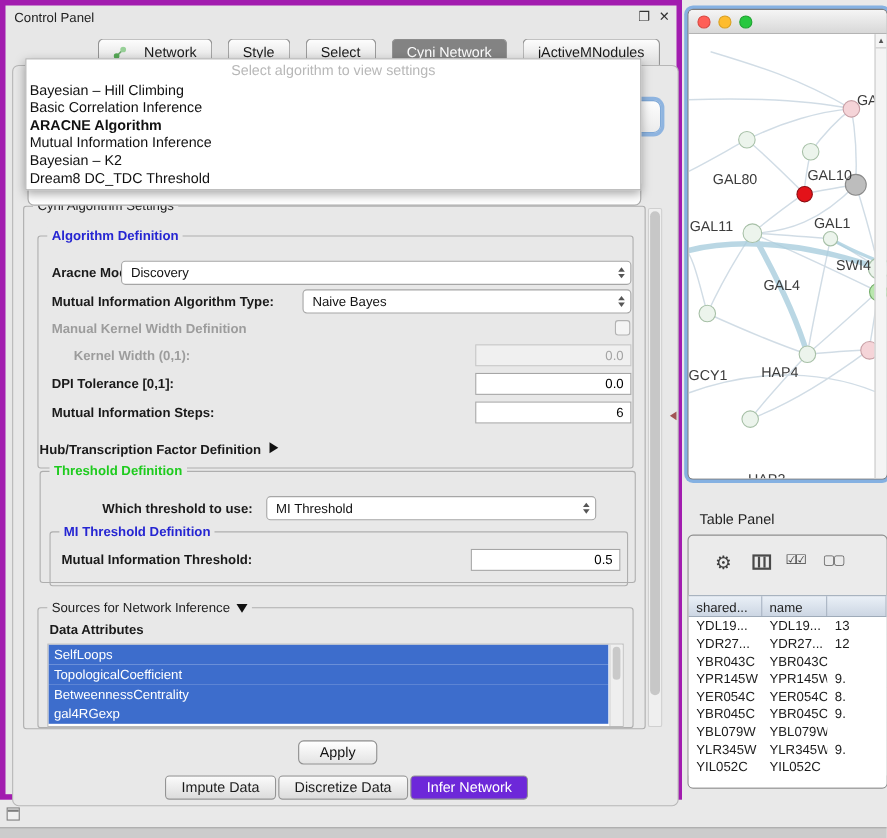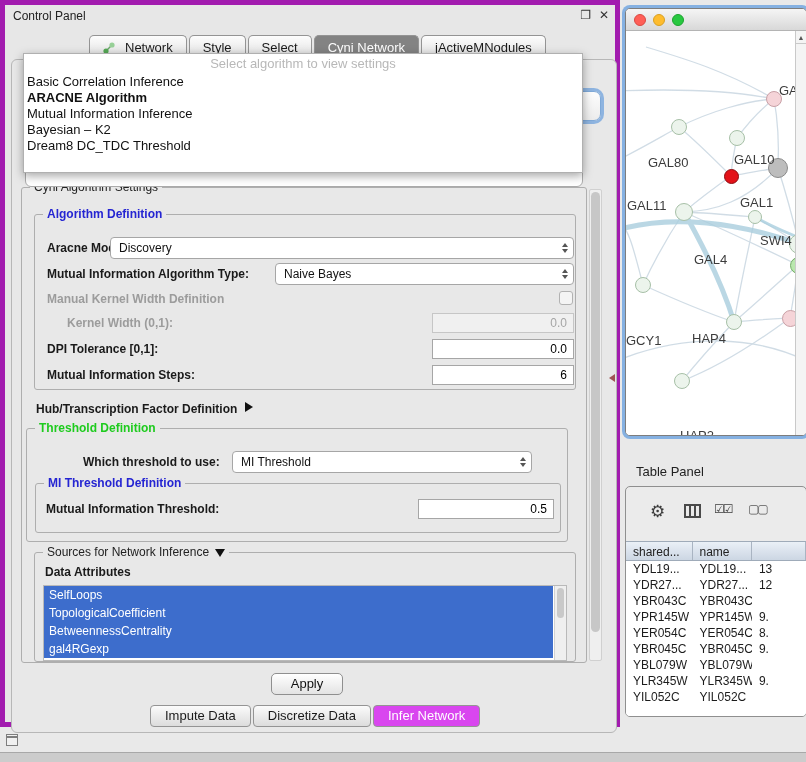--- a/index.html
+++ b/index.html
@@ -11,26 +11,26 @@
     background:#e7e7e7; border:5px solid #a21caf; }
   .cp-titlebar { position:absolute; left:0; top:0; right:0; height:22px; }
   .cp-title { position:absolute; left:8px; top:4px; font-size:12px; color:#222; }
   .cp-win-icons { position:absolute; right:6px; top:3px; font-size:12px; color:#333; display:flex; gap:8px; }
   .cp-win-icons span { cursor:default; }
 
   
   .tab-row { position:absolute; left:84px; top:28px; height:26px; display:flex; align-items:flex-end; }
   .tab { height:24px; line-height:22px; padding:0 13px; font-size:13px; color:#1a1a1a;
     background:linear-gradient(#fdfdfd,#dedede); border:1px solid #949494; border-bottom:none;
-    border-radius:5px 5px 0 0; margin-right:2px; display:flex; align-items:center; gap:10px; }
+    border-radius:5px 5px 0 0; margin-right:14px; display:flex; align-items:center; gap:16px; }
   .tab.selected { background:#838383; color:#fff; }
   .btab-row { position:absolute; left:145px; top:700px; height:23px; display:flex; }
   .btab { height:22px; line-height:20px; padding:0 14px; font-size:13px; color:#1a1a1a;
     background:linear-gradient(#fbfbfb,#dcdcdc); border:1px solid #949494; border-radius:4px; margin-right:2px; }
-  .btab.selected { background:#d946ef; color:#fff; }
+  .btab.selected { background:#6d28d9; color:#fff; }
 
   .inner-panel { position:absolute; left:6px; top:54px; width:606px; height:674px;
     border:1px solid #b7b7b7; border-radius:6px; background:#e8e8e8; }
 
   
   .aqua-focus-btn { position:absolute; left:562px; top:86px; width:34px; height:30px; z-index:10;
     background:linear-gradient(#fdfdfd,#ececec); border:1px solid #7fa9d8; border-radius:7px;
     box-shadow:0 0 0 3px rgba(112,163,222,.75); }
   .combo-remnant { position:absolute; left:20px; top:162px; width:558px; height:20px; z-index:5;
     background:#fff; border:1px solid #ababab; border-radius:0 0 6px 6px; }
@@ -181,31 +181,32 @@
       </div>
   </div>
 
   <div class="inner-panel"></div>
 
   <div class="aqua-focus-btn"></div>
   <div class="combo-remnant"></div>
 
   <div class="popup">
     <div class="popup-placeholder">Select algorithm to view settings</div>
+    <div class="popup-item">Bayesian – Hill Climbing</div>
     <div class="popup-item">Basic Correlation Inference</div>
     <div class="popup-item bold">ARACNE Algorithm</div>
     <div class="popup-item">Mutual Information Inference</div>
     <div class="popup-item">Bayesian – K2</div>
     <div class="popup-item">Dream8 DC_TDC Threshold</div>
   </div>
 
   <div class="groupbox" style="left:16px; top:182px; width:566px; height:476px;">
     <span class="legend">Cyni Algorithm Settings</span>
 
-    <div class="groupbox" style="left:12px; top:26px; width:542px; height:176px; position:absolute;">
+    <div class="groupbox" style="left:12px; top:26px; width:542px; height:212px; position:absolute;">
       <span class="legend blue">Algorithm Definition</span>
 
       <span class="lbl" style="left:12px; top:26px;">Aracne Mode:</span>
       <div class="combo" style="left:75px; top:22px; width:464px;">
         <span>Discovery</span>
         <span class="arrows">
             <span class="arr-up"></span>
             <span class="arr-dn"></span>
           </span>
       </div>
@@ -230,21 +231,21 @@
 
       <span class="lbl" style="left:12px; top:153px;">Mutual Information Steps:</span>
       <div class="field" style="left:397px; top:150px; width:142px;">6</div>
     </div>
 
     <div style="position:absolute; left:14px; top:214px; display:flex; align-items:flex-start;">
       <span class="lbl" style="position:static;">Hub/Transcription Factor Definition</span>
       <span class="tri-right"></span>
     </div>
 
-    <div class="groupbox" style="left:4px; top:240px; width:542px; height:114px; position:absolute;">
+    <div class="groupbox" style="left:14px; top:240px; width:542px; height:102px; position:absolute;">
       <span class="legend green">Threshold Definition</span>
 
       <span class="lbl" style="left:56px; top:26px;">Which threshold to use:</span>
       <div class="combo" style="left:205px; top:22px; width:300px;">
         <span>MI Threshold</span>
         <span class="arrows">
             <span class="arr-up"></span>
             <span class="arr-dn"></span>
           </span>
       </div>

